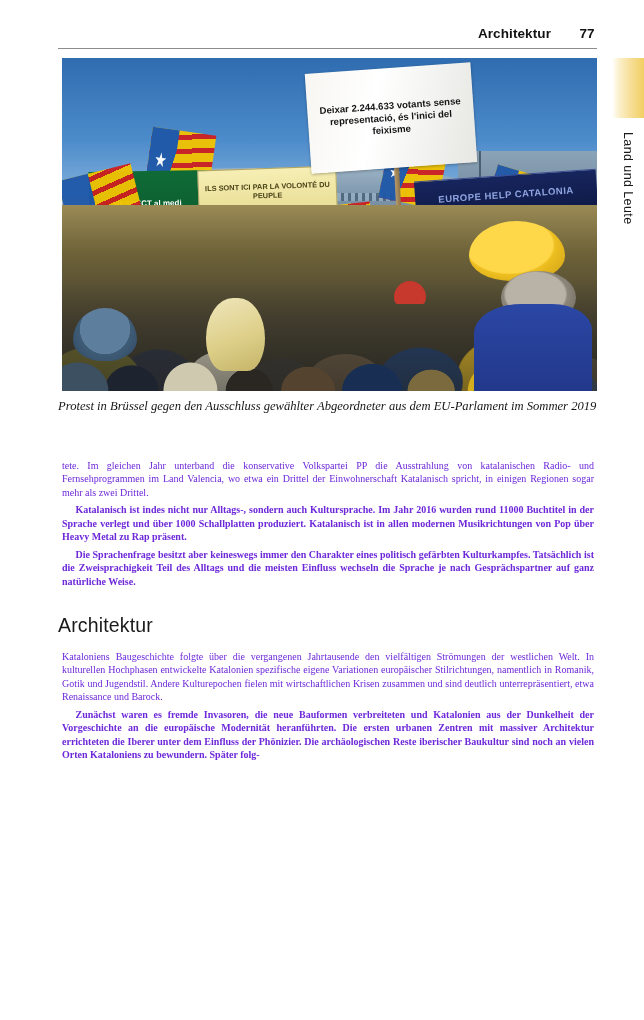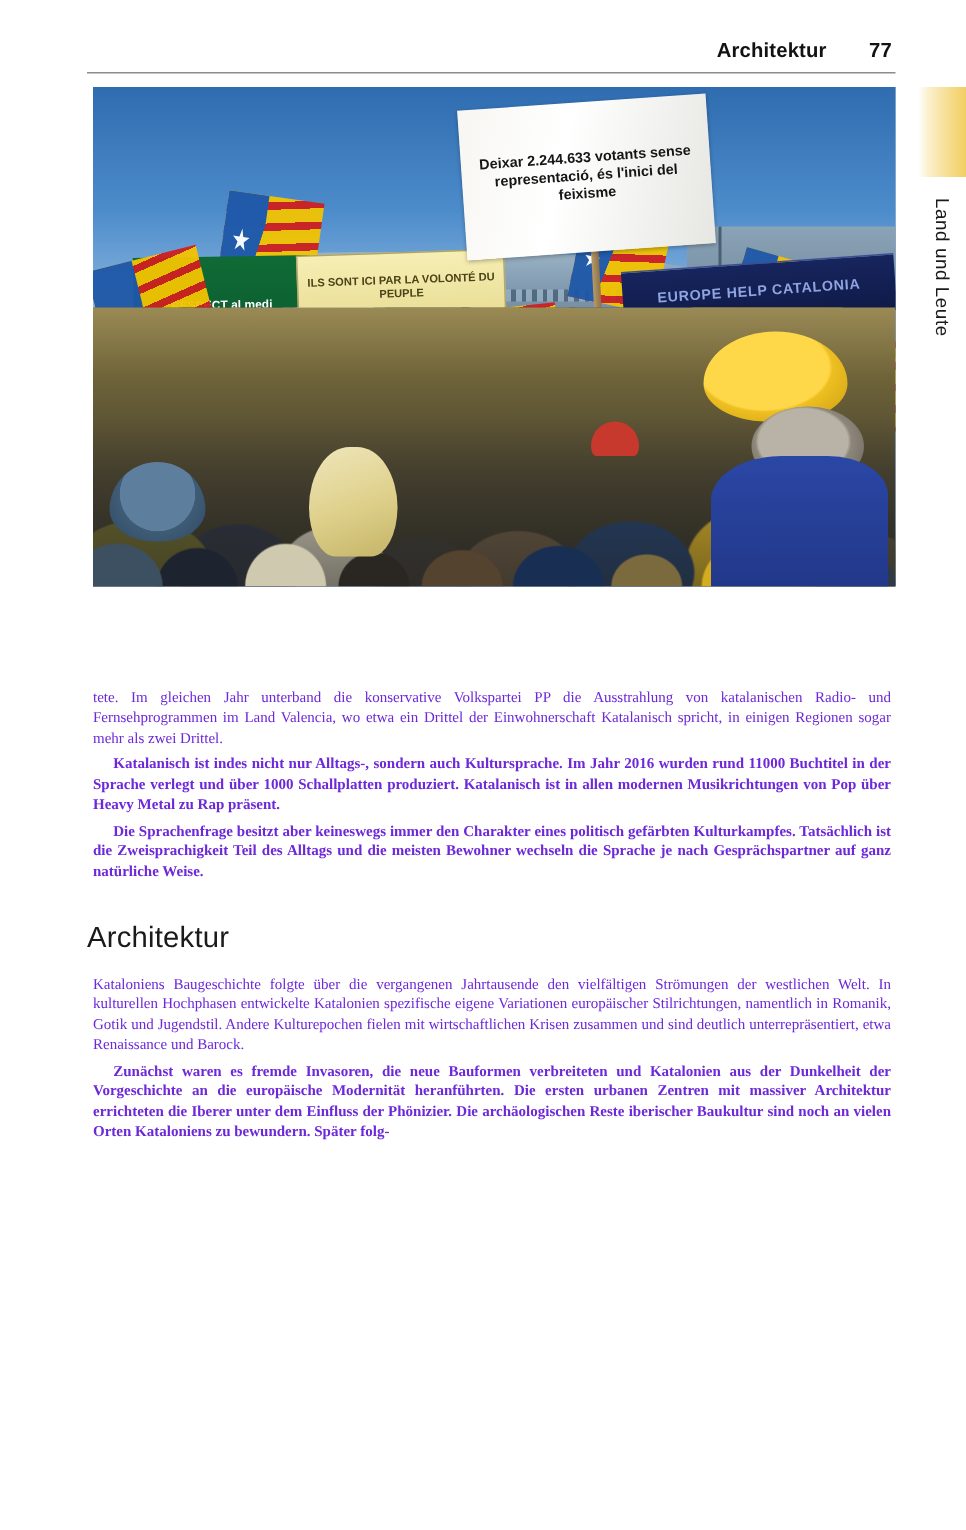--- a/index.html
+++ b/index.html
@@ -433,25 +433,26 @@
       <div class="yellow-cap-big"></div>
       <div class="crowd2"></div>
       <div class="hat-blue"></div>
       <div class="scarf-yellow"></div>
       <div class="cap-red"></div>
       <div class="head-grey"></div>
       <div class="vest-blue"></div>
     </div>
   </div>
 
+  <div class="caption">Protest in Brüssel gegen den Ausschluss gewählter Abgeordneter aus dem EU-Parlament im Sommer 2019</div>
 
   <div class="body">
     <p>tete. Im gleichen Jahr unterband die konservative Volkspartei PP die Ausstrah­lung von katalanischen Radio- und Fernsehprogrammen im Land Valencia, wo etwa ein Drittel der Einwohnerschaft Katalanisch spricht, in einigen Regionen sogar mehr als zwei Drittel.</p>
     <p class="indent">Katalanisch ist indes nicht nur Alltags-, sondern auch Kultursprache. Im Jahr 2016 wurden rund 11000 Buchtitel in der Sprache verlegt und über 1000 Schall­platten produziert. Katalanisch ist in allen modernen Musikrichtungen von Pop über Heavy Metal zu Rap präsent.</p>
-    <p class="indent">Die Sprachenfrage besitzt aber keineswegs immer den Charakter eines poli­tisch gefärbten Kulturkampfes. Tatsächlich ist die Zweisprachigkeit Teil des All­tags und die meisten Bewohner wechseln die Sprache je nach Gesprächspartner auf ganz natürliche Weise.</p>
+    <p class="indent">Die Sprachenfrage besitzt aber keineswegs immer den Charakter eines poli­tisch gefärbten Kulturkampfes. Tatsächlich ist die Zweisprachigkeit Teil des All­tags und die meisten Einfluss wechseln die Sprache je nach Gesprächspartner auf ganz natürliche Weise.</p>
 
     <h2 class="section">Architektur</h2>
 
     <p>Kataloniens Baugeschichte folgte über die vergangenen Jahrtausende den viel­fältigen Strömungen der westlichen Welt. In kulturellen Hochphasen entwi­ckelte Katalonien spezifische eigene Variationen europäischer Stilrichtungen, namentlich in Romanik, Gotik und Jugendstil. Andere Kulturepochen fielen mit wirtschaftlichen Krisen zusammen und sind deutlich unterrepräsentiert, etwa Renaissance und Barock.</p>
     <p class="indent">Zunächst waren es fremde Invasoren, die neue Bauformen verbreiteten und Katalonien aus der Dunkelheit der Vorgeschichte an die europäische Modernität heranführten. Die ersten urbanen Zentren mit massiver Architektur errichteten die Iberer unter dem Einfluss der Phönizier. Die archäologischen Reste iberischer Baukultur sind noch an vielen Orten Kataloniens zu bewundern. Später folg-</p>
   </div>
 
 </div>
 
 </body></html>

